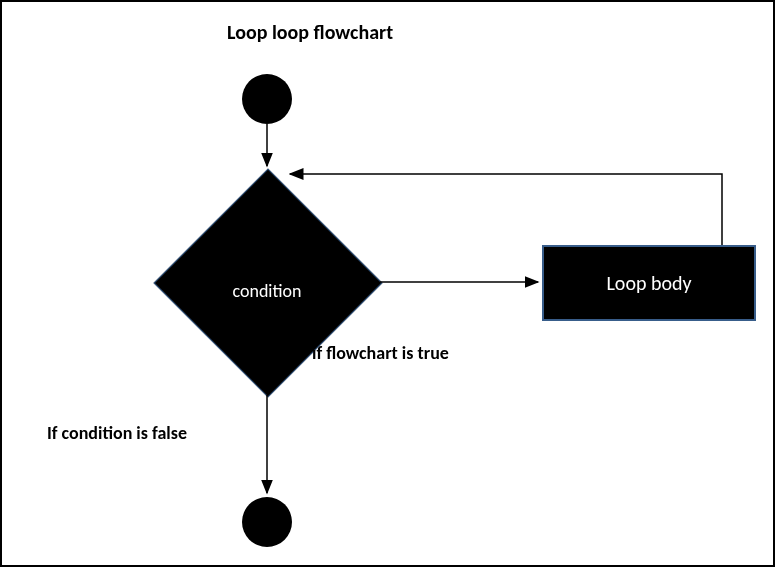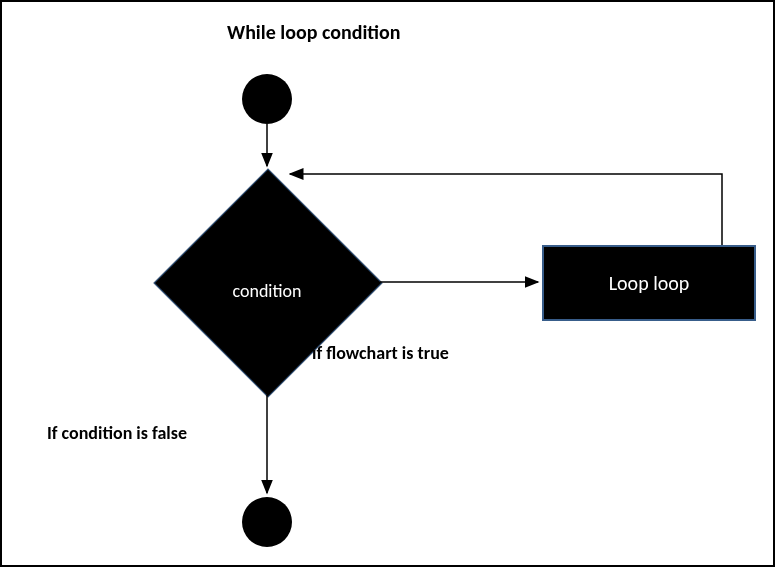--- a/index.html
+++ b/index.html
@@ -68,29 +68,29 @@
     width: 775px;
     height: 567px;
     pointer-events: none;
   }
 </style>
 </head>
 <body>
 
 <div class="canvas">
 
-  <div class="title" style="left:225px; top:18px;">While loop condition</div>
+  <div class="title" style="left:225px; top:18px;">Loop loop flowchart</div>
 
   <div class="start-circle" style="left:240px; top:72px;"></div>
 
   <div class="diamond" style="left:185px; top:200px;"></div>
   <div class="diamond-text" style="left:224px; top:278px; width:82px;">condition</div>
 
   <div class="rect" style="left:540px; top:243px;">
-    <span>Loop loop</span>
+    <span>Loop body</span>
   </div>
 
   <div class="end-circle" style="left:240px; top:495px;"></div>
 
   <div class="label" style="left:310px; top:340px;">if flowchart is true</div>
 
   <div class="label" style="left:45px; top:420px;">If condition is false</div>
 
   <svg class="arrows">
     <defs>

